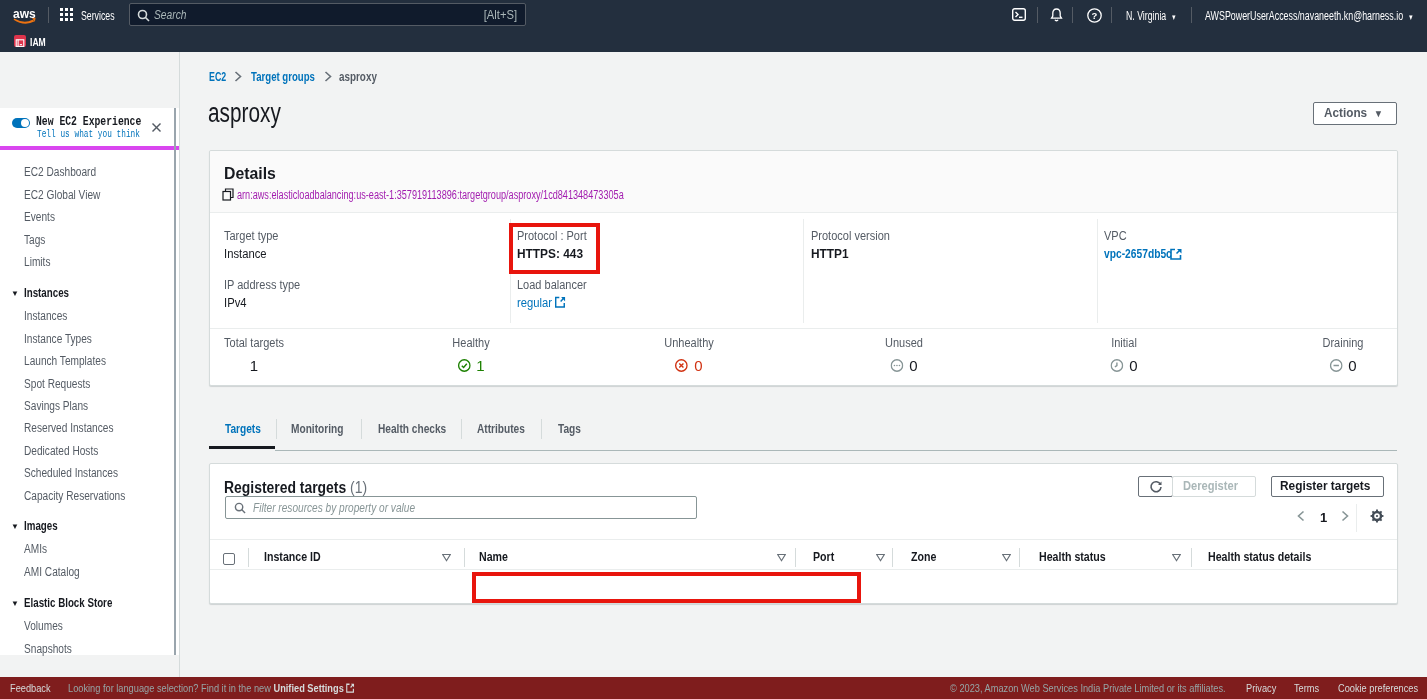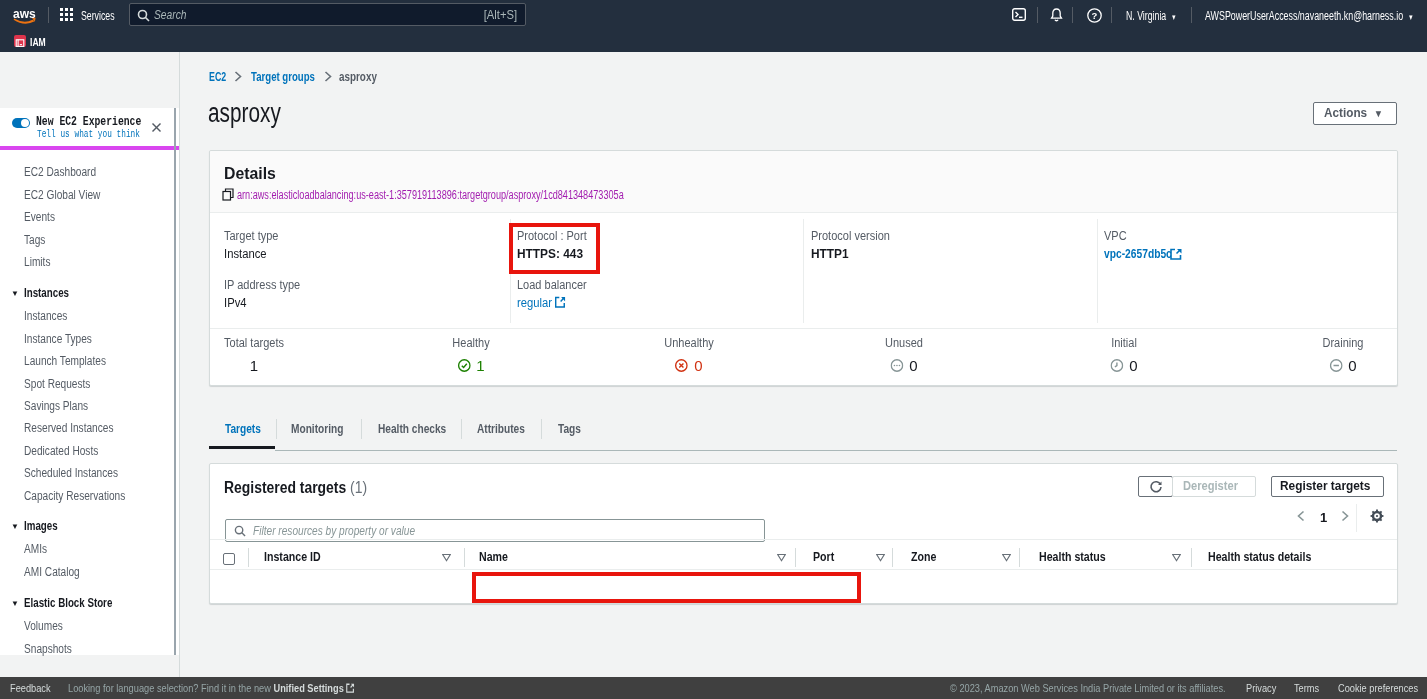--- a/index.html
+++ b/index.html
@@ -62,37 +62,37 @@
 .tab { position:absolute; top:421px; font-size:13px; font-weight:bold; color:#545b64; white-space:nowrap; transform:scaleX(.78); transform-origin:0 50%; }
 .tabsep { position:absolute; top:419px; width:1px; height:20px; background:#d5dbdb; }
 #tab-underline { position:absolute; left:209px; top:446px; width:66px; height:3px; background:#16191f; }
 #tab-line { position:absolute; left:275px; top:450px; width:1122px; height:1px; background:#aab7b8; }
 
 
 #rcard { left:209px; top:463px; width:1189px; height:141px; }
 #rhead { position:absolute; left:14px; top:15px; font-size:16px; color:#16191f; font-weight:bold; white-space:nowrap; transform:scaleX(.87); transform-origin:0 50%; }
 #rhead span { font-weight:normal; color:#687078; }
 .btn { position:absolute; background:#fff; border:1px solid #687078; border-radius:2px; font-size:12.5px; font-weight:bold; color:#545b64; text-align:center; }
-#filter { position:absolute; left:15px; top:55px; width:540px; height:23px; border:1px solid #879596; border-radius:2px; background:#fff; }
+#filter { position:absolute; left:15px; top:32px; width:472px; height:23px; border:1px solid #879596; border-radius:2px; background:#fff; }
 #filter .ph { position:absolute; left:27px; top:4px; font-size:12.5px; font-style:italic; color:#879596; white-space:nowrap; transform:scaleX(.81); transform-origin:0 50%; }
 
 
 #thead { position:absolute; left:0; top:75px; width:1187px; height:31px; border-top:1px solid #eaeded; border-bottom:1px solid #eaeded; }
 .th { position:absolute; top:10px; font-size:12.5px; font-weight:bold; color:#16191f; white-space:nowrap; transform:scaleX(.85); transform-origin:0 50%; }
 .thdiv { position:absolute; top:8px; width:1px; height:19px; background:#d5dbdb; }
 .sort { position:absolute; top:13px; width:9px; height:9px; }
 .cb { position:absolute; width:12px; height:12px; border:1px solid #687078; border-radius:2px; background:#fff; }
 #trow { position:absolute; left:0; top:106px; width:1187px; height:34px; }
 .td { position:absolute; top:13px; font-size:12.5px; color:#16191f; white-space:nowrap; transform-origin:0 50%; }
 .td a { color:#0073bb; text-decoration:none; }
 
 .redbox { position:absolute; border:4px solid #e8150d; z-index:50; }
 
 
-#footer { position:absolute; left:0; top:677px; width:1427px; height:22px; background:#404040; font-size:11px; }
+#footer { position:absolute; left:0; top:677px; width:1427px; height:22px; background:#7f1d1d; font-size:11px; }
 #footer .white { color:#d5dbdb; }
 #footer .gray { color:#95a5a6; }
 #footer .abs { white-space:nowrap; transform:scaleX(.84); transform-origin:0 50%; }
 </style>
 </head>
 <body>
 <div id="page">
 
 <div id="topnav">
   <svg id="awslogo" viewBox="0 0 24 17">

